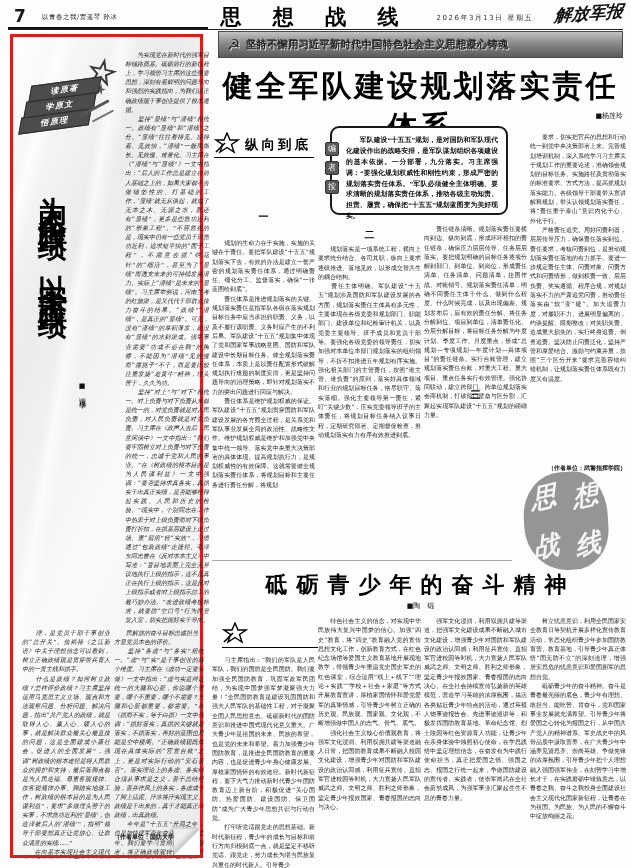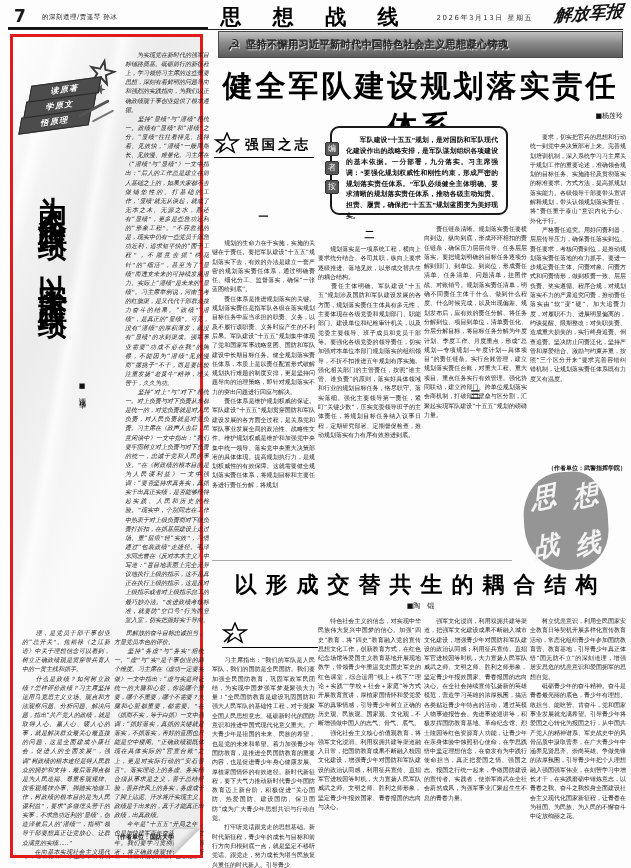--- a/index.html
+++ b/index.html
@@ -104,21 +104,21 @@
   .sc3{left:424px;top:616px;width:103px;height:252px;}
   .sc4{left:530px;top:616px;width:96px;height:252px;}
 </style>
 </head>
 <body>
 
 <div class="page">
 
   <div class="hdr">
     <div class="page-no">7</div>
-    <div class="editors">的深刻道理/贾遥琴 孙冰</div>
+    <div class="editors">以青春之我/贾遥琴 孙冰</div>
     <div class="sec-title">思 想 战 线</div>
     <div class="date">2026年3月13日 星期五</div>
     <div class="masthead">解放军报</div>
     <div class="hdr-rule-thick"></div>
     <div class="hdr-rule"></div>
   </div>
 
   <div class="feature">
     <div class="rays"></div>
     <div class="logo">
@@ -151,21 +151,21 @@
   </div>
 
   <div class="headline1">健全军队建设规划落实责任体系</div>
   <div class="byline1">■杨莲玲</div>
 
   <div class="colhead ch1">
     <svg class="staricon" viewBox="0 0 26 22">
       <path d="M13 1 L16 8 L24 8 L17.5 12.5 L20 20 L13 15.5 L6 20 L8.5 12.5 L2 8 L10 8 Z" fill="none" stroke="#000" stroke-width="1.4"></path>
       <path d="M2 20 L11 11" stroke="#000" stroke-width="1.6"></path>
     </svg>
-    <span class="ch-label">强国之志</span>
+    <span class="ch-label">纵向到底</span>
   </div>
 
   <div class="ednote">
     <div class="edtabs">
       <span>编</span>
       <span>者</span>
       <span>按</span>
     </div>
     <div class="txt">　　军队建设“十五五”规划，是对国防和军队现代化建设作出的战略安排，是军队谋划组织各项建设的基本依据。一分部署，九分落实。习主席强调：“要强化规划权威性和刚性约束，形成严密的规划落实责任体系。”军队必须健全主体明确、要求清晰的规划落实责任体系，推动各级主动知责、担责、履责，确保把“十五五”规划蓝图变为美好现实。</div>
   </div>
@@ -185,21 +185,21 @@
   <div class="m-affil">（作者单位：武警指挥学院）</div>
 
   <div class="seal">
     <span>思</span>
     <span>想</span>
     <span>战</span>
     <span>线</span>
   </div>
 
   <div class="divider2"></div>
-  <div class="headline2">以形成交替共生的耦合结构</div>
+  <div class="headline2">砥砺青少年的奋斗精神</div>
   <div class="byline2">■陶　锟</div>
 
   <div class="colhead ch2">
     <svg class="staricon" viewBox="0 0 26 22">
       <path d="M13 1 L16 8 L24 8 L17.5 12.5 L20 20 L13 15.5 L6 20 L8.5 12.5 L2 8 L10 8 Z" fill="none" stroke="#000" stroke-width="1.4"></path>
       <path d="M2 20 L11 11" stroke="#000" stroke-width="1.6"></path>
     </svg>
   </div>
 
   <div class="bodycol sc1">　　习主席指出：“我们的军队是人民军队，我们的国防是全民国防。我们要加强全民国防教育，巩固军政军民团结，为实现中国梦强军梦凝聚强大力量！”全民国防教育是建设巩固国防和强大人民军队的基础性工程，对于凝聚全国人民思想意志、砥砺新时代的国防意识和推进中国式现代化意义重大。广大青少年是祖国的未来、民族的希望，也是党的未来和希望。着力加强青少年国防教育，是推进全民国防教育的重要内容，也是促进青少年身心健康发展、厚植家国情怀的有效途径。新时代新征程，要下大气力推动新时代青少年国防教育迈上新台阶，积极促进“关心国防、热爱国防、建设国防、保卫国防”成为广大青少年思想共识与行动自觉。

